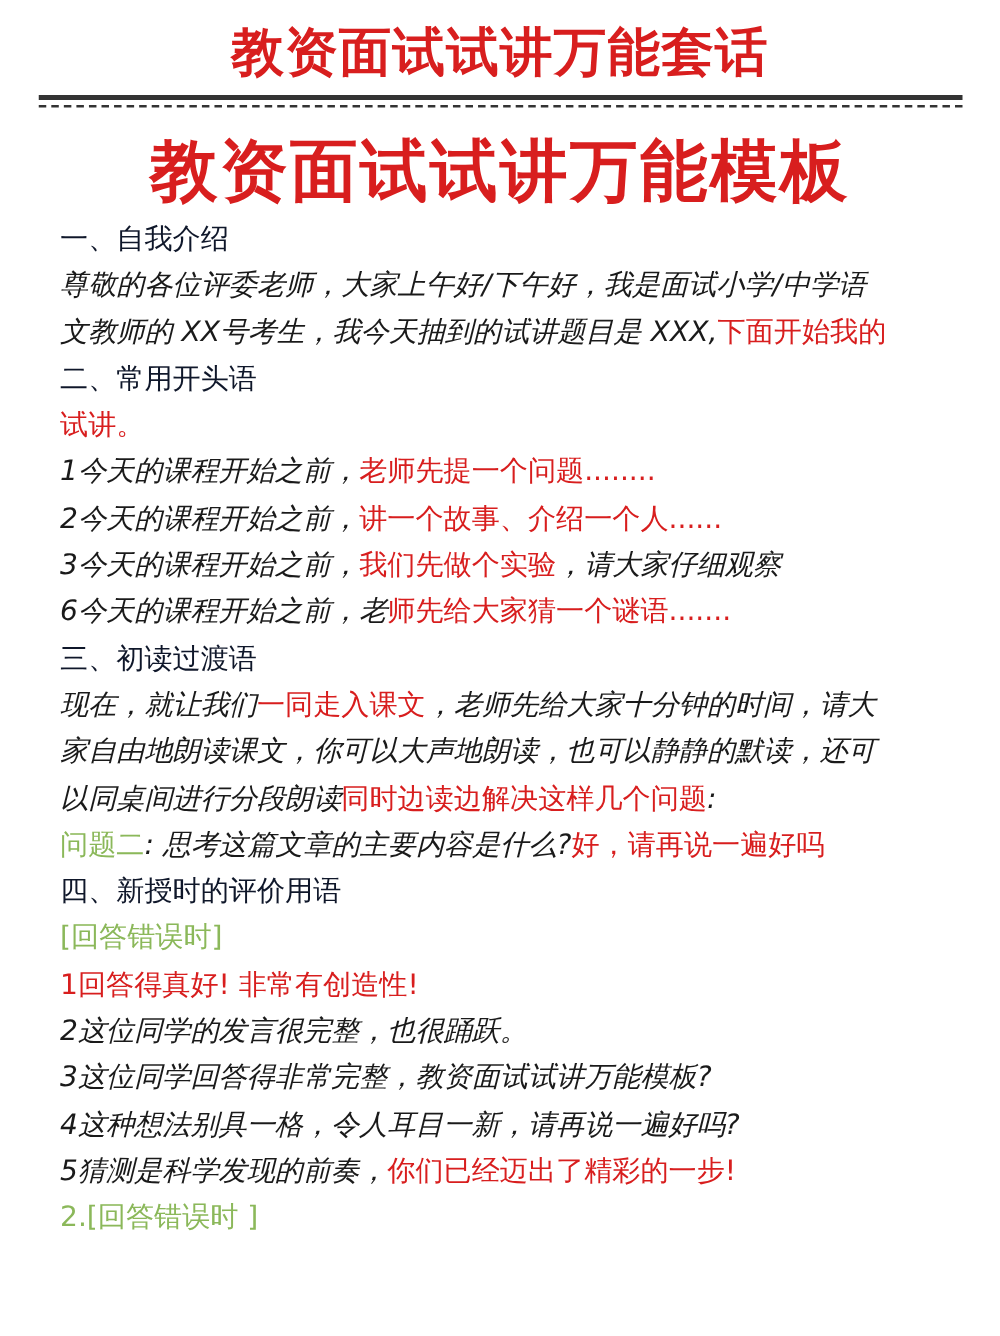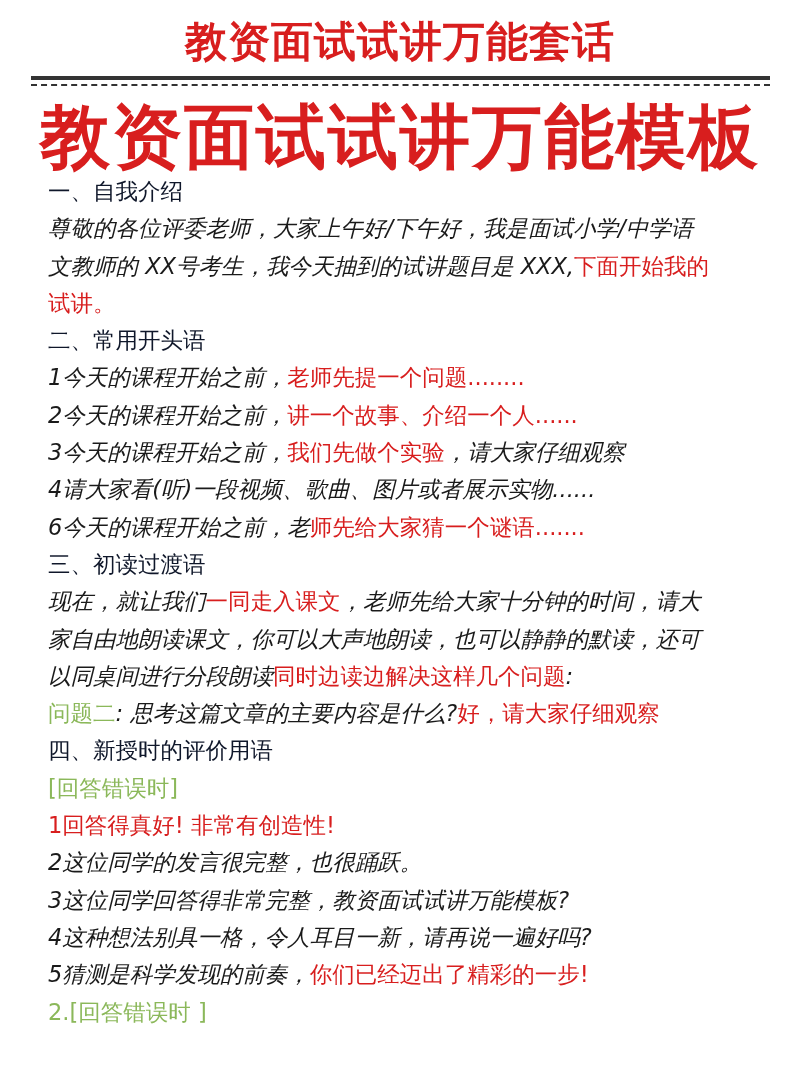--- a/index.html
+++ b/index.html
@@ -5,21 +5,21 @@
   html, body { margin: 0; padding: 0; background: #ffffff; }
   body { width: 800px; height: 1069px; overflow: hidden; position: relative;
          font-family: "DejaVu Sans", "Liberation Sans", sans-serif; color: #1a1a1a; }
   .title1 { position: absolute; left: 0; width: 800px; top: 14px; height: 56px;
             text-align: center; font-size: 42px; font-weight: bold; line-height: 56px;
             letter-spacing: 1px; }
   .rule-solid { position: absolute; left: 31px; width: 739px; top: 76px; height: 4px; background: #333333; }
   .rule-dashed { position: absolute; left: 31px; width: 739px; top: 84px; height: 0;
                  border-top: 2px dashed #333333; }
   .title2 { position: absolute; left: 0; width: 800px; top: 103px; height: 68px;
-            text-align: center; font-size: 70px; font-weight: bold; line-height: 68px;
+            text-align: center; font-size: 54px; font-weight: bold; line-height: 68px;
             letter-spacing: 2px; }
   .content { position: absolute; left: 48px; top: 173px; width: 712px; }
   .line { font-size: 22.5px; line-height: 37.3px; height: 37.3px; white-space: nowrap; }
   .red { color: #d81e1e; }
   .blue { color: #0f172a; }
   .green { color: #8bb85a; }
   .black { color: #1a1a1a; font-style: italic; }
 </style>
 </head>
 <body>
@@ -31,53 +31,50 @@
 
 <div class="content">
 
   <div class="line blue">一、自我介绍</div>
   <div class="line">
     <span class="black">尊敬的各位评委老师，大家上午好/下午好，我是面试小学/中学语</span>
   </div>
   <div class="line">
     <span class="black">文教师的 XX号考生，我今天抽到的试讲题目是 XXX,</span><span class="red">下面开始我的</span>
   </div>
+  <div class="line blue">二、常用开头语</div>
+
   <div class="line">
     <span class="red">试讲。</span>
   </div>
-
-  <div class="line blue">二、常用开头语</div>
   <div class="line">
     <span class="black">1今天的课程开始之前，</span><span class="red">老师先提一个问题........</span>
   </div>
   <div class="line">
     <span class="black">2今天的课程开始之前，</span><span class="red">讲一个故事、介绍一个人......</span>
   </div>
   <div class="line">
     <span class="black">3今天的课程开始之前，</span><span class="red">我们先做个实验</span><span class="black">，请大家仔细观察</span>
-  </div>
-  <div class="line">
-    <span class="black">4请大家看(听)一段视频、歌曲、图片或者展示实物......</span>
   </div>
   <div class="line">
     <span class="black">6今天的课程开始之前，老</span><span class="red">师先给大家猜一个谜语.......</span>
   </div>
 
   <div class="line blue">三、初读过渡语</div>
   <div class="line">
     <span class="black">现在，就让我们</span><span class="red">一同走入课文</span><span class="black">，老师先给大家十分钟的时间，请大</span>
   </div>
   <div class="line">
     <span class="black">家自由地朗读课文，你可以大声地朗读，也可以静静的默读，还可</span>
   </div>
   <div class="line">
     <span class="black">以同桌间进行分段朗读</span><span class="red">同时边读边解决这样几个问题</span><span class="black">:</span>
   </div>
   <div class="line">
-    <span class="green">问题二</span><span class="black">: 思考这篇文章的主要内容是什么?</span><span class="red">好，请大家仔细观察</span>
+    <span class="green">问题二</span><span class="black">: 思考这篇文章的主要内容是什么?</span><span class="red">好，请再说一遍好吗</span>
   </div>
 
   <div class="line blue">四、新授时的评价用语</div>
   <div class="line green">[回答错误时]</div>
   <div class="line">
     <span class="red">1回答得真好! 非常有创造性!</span>
   </div>
   <div class="line">
     <span class="black">2这位同学的发言很完整，也很踊跃。</span>
   </div>

